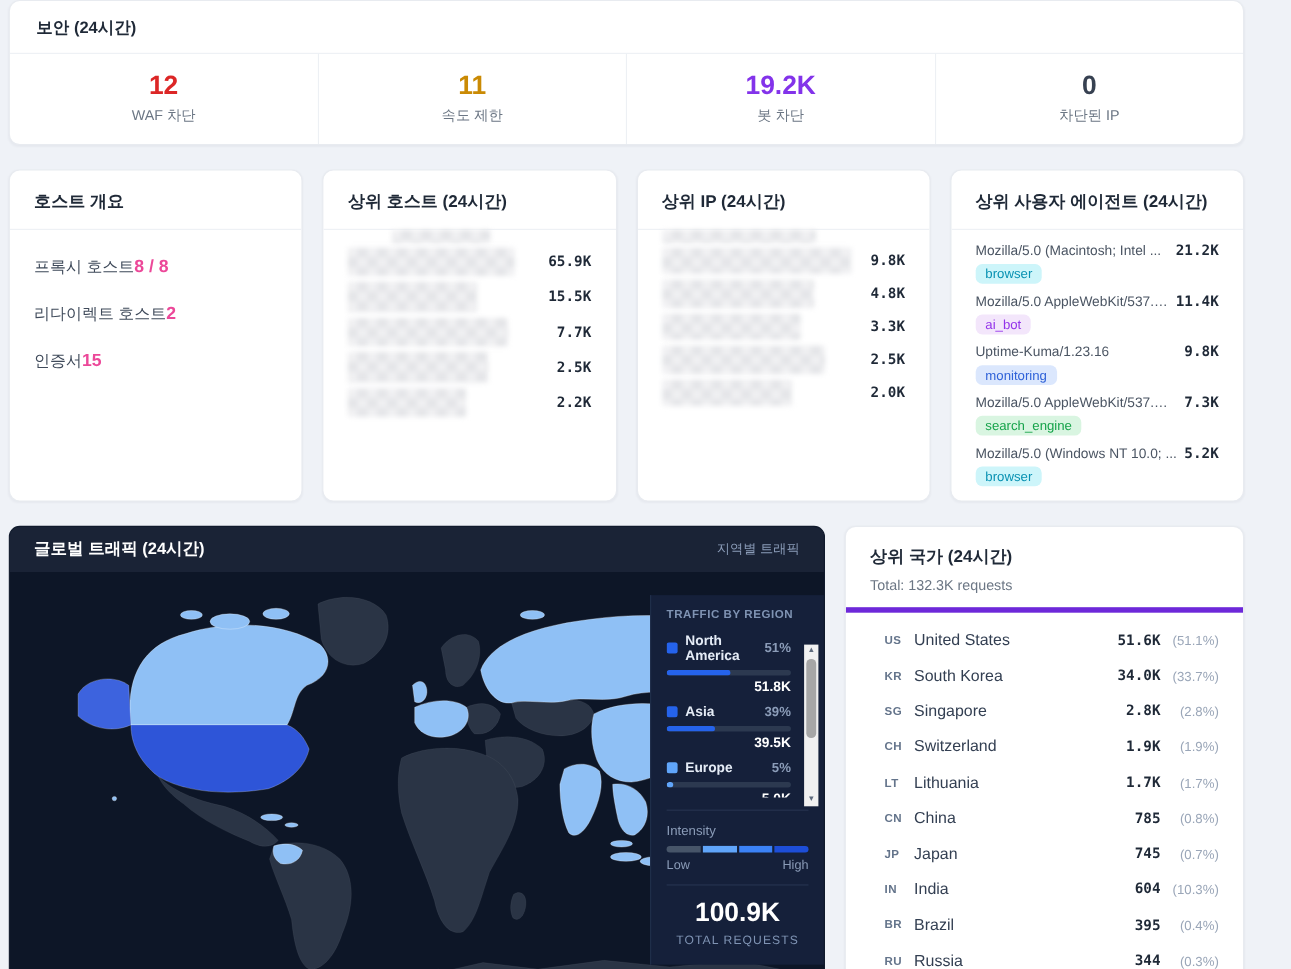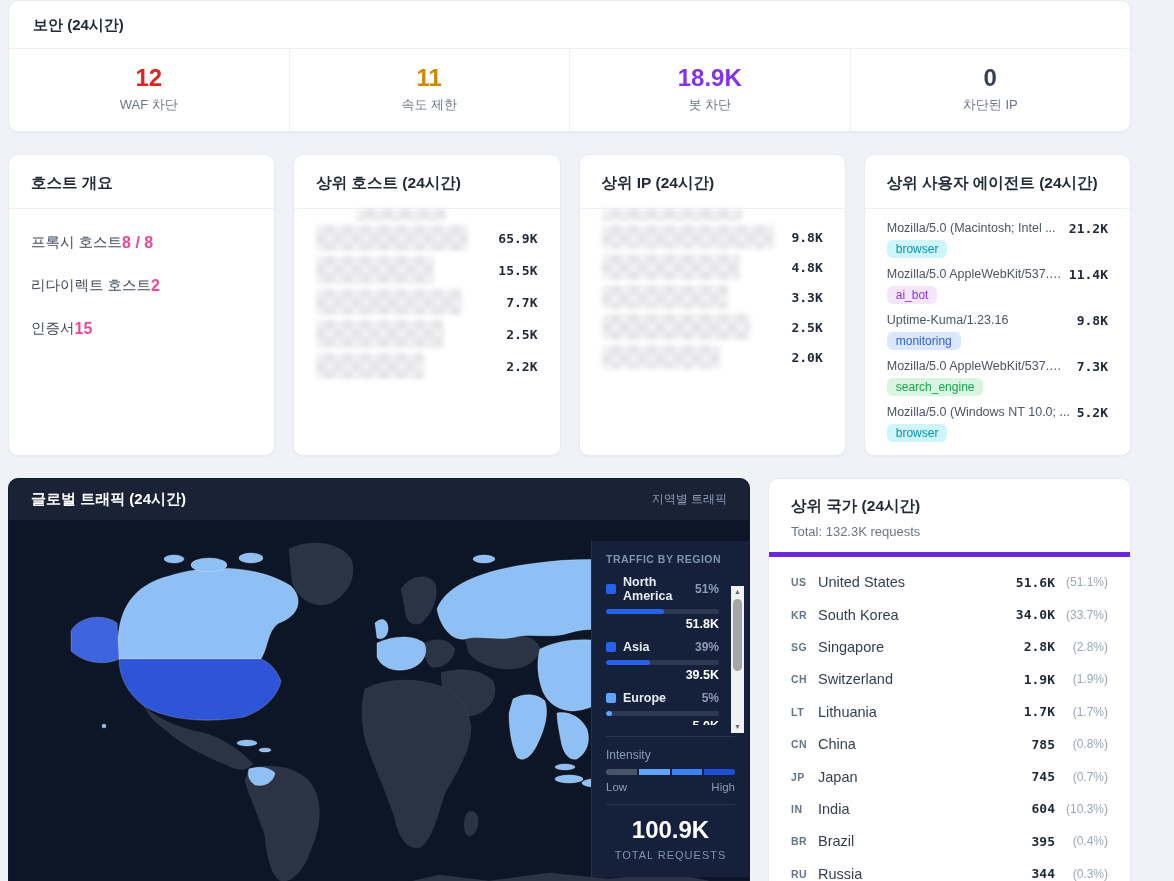--- a/index.html
+++ b/index.html
@@ -88,21 +88,21 @@
   .intensity-scale { display:flex; justify-content:space-between; font-size:11.5px; color:#8b9cb8; margin-top:6px; }
   .total-value { text-align:center; font-size:24px; font-weight:700; color:#ffffff; margin-top:2px; }
   .total-label { text-align:center; font-size:11px; color:#7f93b3; letter-spacing:1px; margin-top:5px; }
   
   .countries-card { height:430px; }
   .cc-header { padding:17px 22px 13px; border-bottom:5px solid #6d28d9; }
   .cc-title { font-size:15.5px; font-weight:700; color:#1f2937; }
   .cc-sub { font-size:13px; color:#6b7684; margin-top:7px; }
   .country-rows { padding:9px 22px; }
   .country-row { display:flex; align-items:center; height:32.4px; }
-  .cr-code { width:27px; font-size:10.5px; font-weight:700; color:#64748b; letter-spacing:.5px; flex:none; }
+  .cr-code { width:27px; font-size:10.5px; font-weight:700; color:#64748b; letter-spacing:.5px; flex:none;margin-left:13px; }
   .cr-name { flex:1; font-size:14.5px; color:#333f52; }
   .cr-val { font-family:"DejaVu Sans Mono",monospace; font-size:13px; font-weight:700; color:#1f2937; }
   .cr-pct { font-size:12px; color:#9aa6b8; margin-left:7px; min-width:46px; text-align:right; }
 </style>
 </head>
 <body>
 
 <div class="page">
   <div class="content">
 
@@ -111,21 +111,21 @@
       <div class="stats">
         <div class="stat">
           <div class="stat-value" style="color: rgb(220, 38, 38);">12</div>
           <div class="stat-label">WAF 차단</div>
         </div>
         <div class="stat">
           <div class="stat-value" style="color: rgb(202, 138, 4);">11</div>
           <div class="stat-label">속도 제한</div>
         </div>
         <div class="stat">
-          <div class="stat-value" style="color: rgb(131, 51, 234);">18.9K</div>
+          <div class="stat-value" style="color: rgb(131, 51, 234);">19.2K</div>
           <div class="stat-label">봇 차단</div>
         </div>
         <div class="stat">
           <div class="stat-value" style="color: rgb(55, 65, 81);">0</div>
           <div class="stat-label">차단된 IP</div>
         </div>
       </div>
     </div>
 
     <div class="cards-row">

